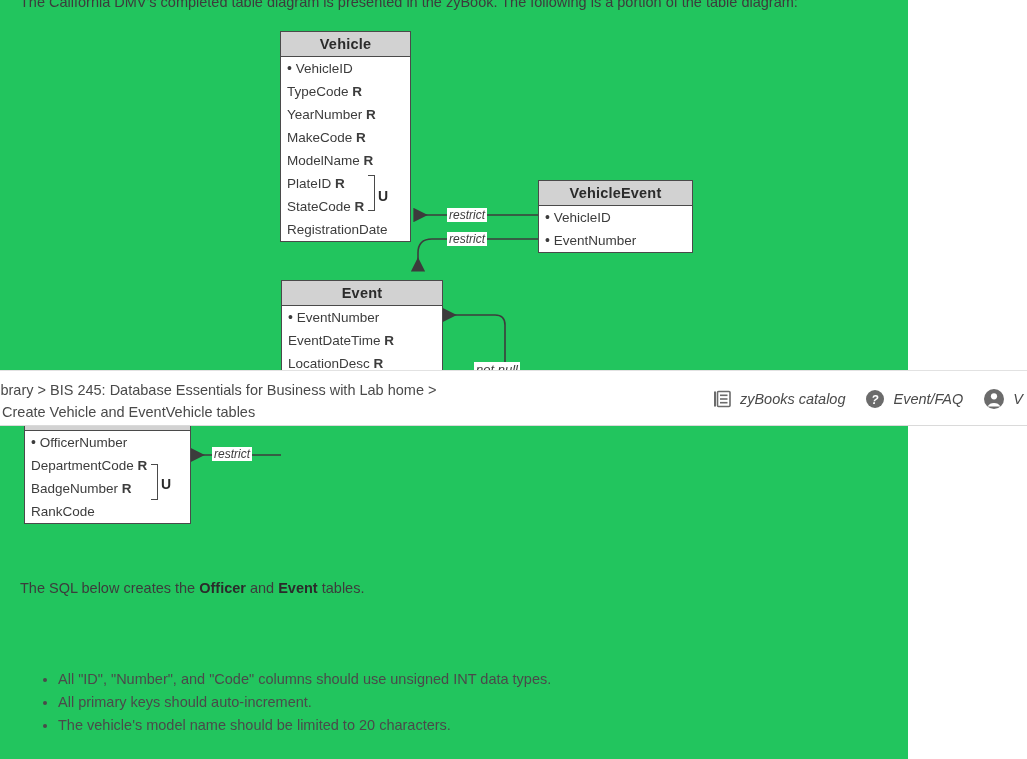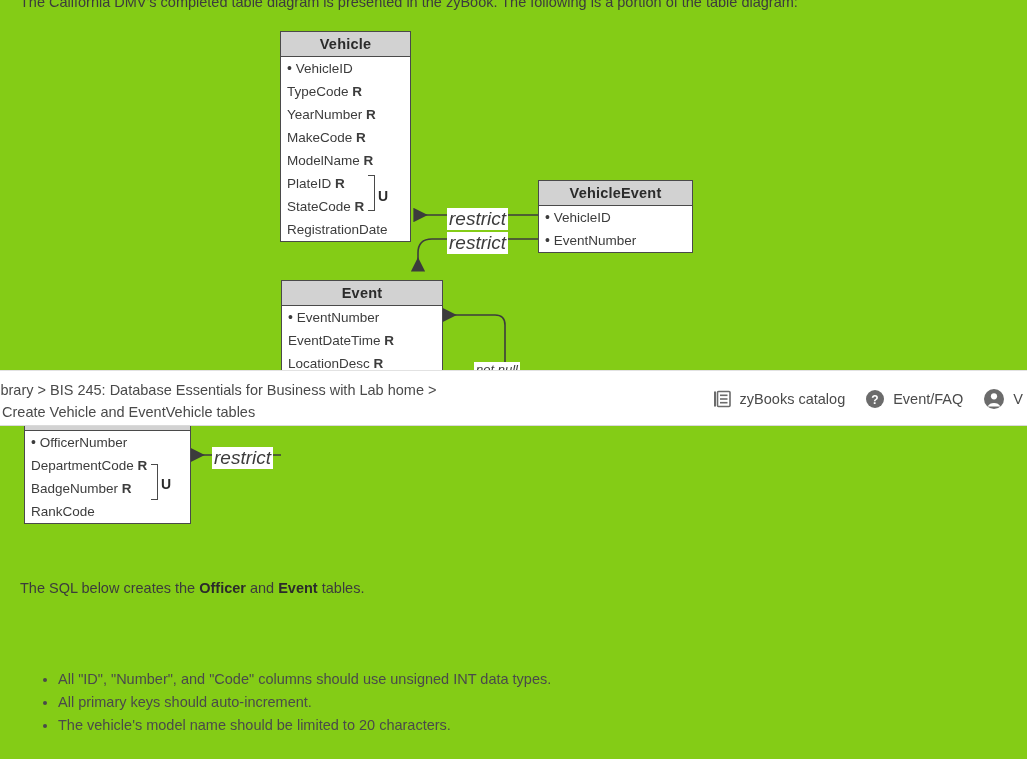--- a/index.html
+++ b/index.html
@@ -5,22 +5,22 @@
   * { box-sizing: border-box; }
   html, body {
     margin: 0; padding: 0;
     width: 1027px; height: 759px;
     background: #ffffff;
     font-family: "Liberation Sans", sans-serif;
     overflow: hidden;
   }
   #page {
     position: relative;
-    width: 1027px; height: 759px;
-    background: #84cc16;
+    width: 908px; height: 759px;
+    background: #22c55e;
   }
 
   
   .intro-line {
     position: absolute;
     left: 20px; top: -6px;
     width: 990px;
     font-size: 14.5px;
     color: #3c3c3c;
     line-height: 17px;
@@ -67,21 +67,21 @@
     position: absolute;
     font-weight: bold;
     font-size: 14px;
     color: #2b2b2b;
   }
 
   
   .conn-label {
     position: absolute;
     font-style: italic;
-    font-size: 19px;
+    font-size: 12px;
     color: #3c3c3c;
     background: #ffffff;
     padding: 0 2px;
     white-space: nowrap;
   }
 
   svg.wires { position: absolute; left: 0; top: 0; width: 1027px; height: 570px; overflow: visible; }
 
   
   .navbar {
@@ -104,20 +104,21 @@
     white-space: nowrap;
   }
   .nav-right {
     position: absolute;
     right: 0px; top: 0;
     height: 56px;
     display: flex;
     align-items: center;
     gap: 20px;
     padding-right: 4px;
+    font-style: italic;
   }
   .nav-item {
     display: flex; align-items: center; gap: 8px;
     font-size: 14.5px; color: #4a4a4a;
     cursor: pointer;
     white-space: nowrap;
   }
   .nav-item svg { display: block; }
 
   

